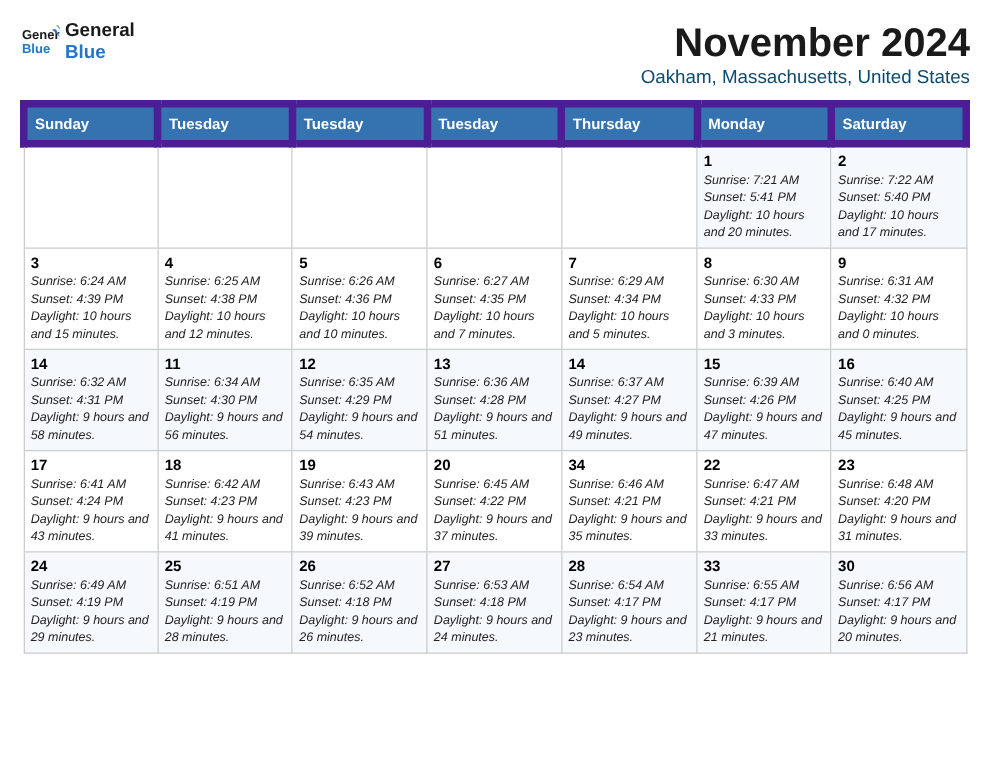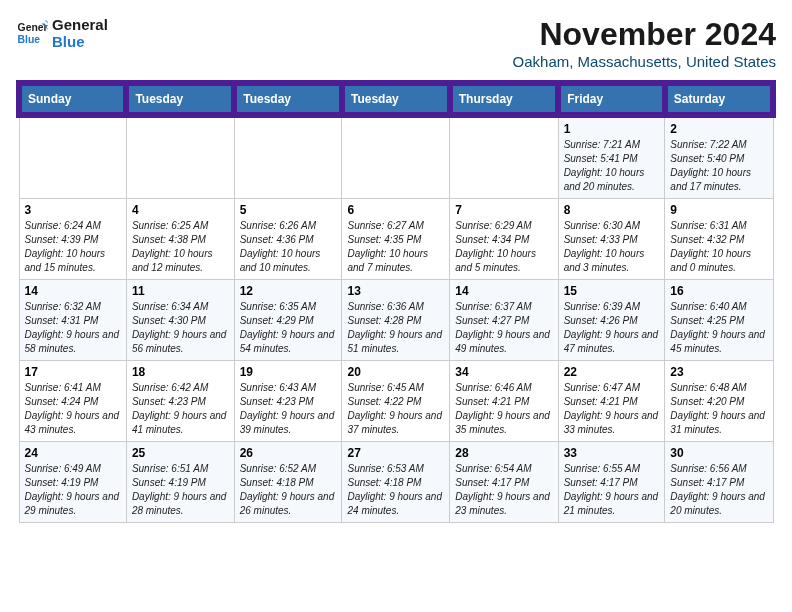--- a/index.html
+++ b/index.html
@@ -99,21 +99,21 @@
 </div>
 
 <table>
   <thead>
     <tr id="header-row">
         <th>Sunday</th>
         <th>Tuesday</th>
         <th>Tuesday</th>
         <th>Tuesday</th>
         <th>Thursday</th>
-        <th>Friday</th>
+        <th>Monday</th>
         <th>Saturday</th>
       </tr>
   </thead>
   <tbody id="calendar-body">
       <tr>
         <td class="empty-cell"></td>
         <td class="empty-cell"></td>
         <td class="empty-cell"></td>
         <td class="empty-cell"></td>
         <td class="empty-cell"></td>

